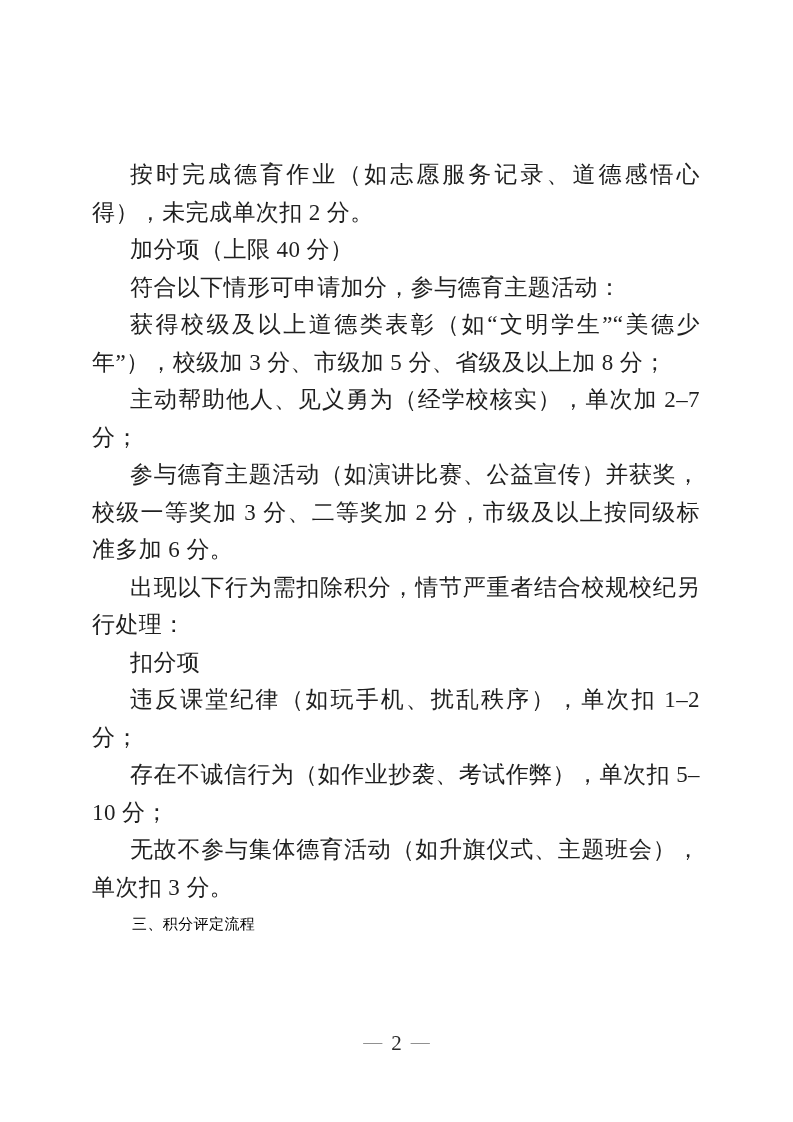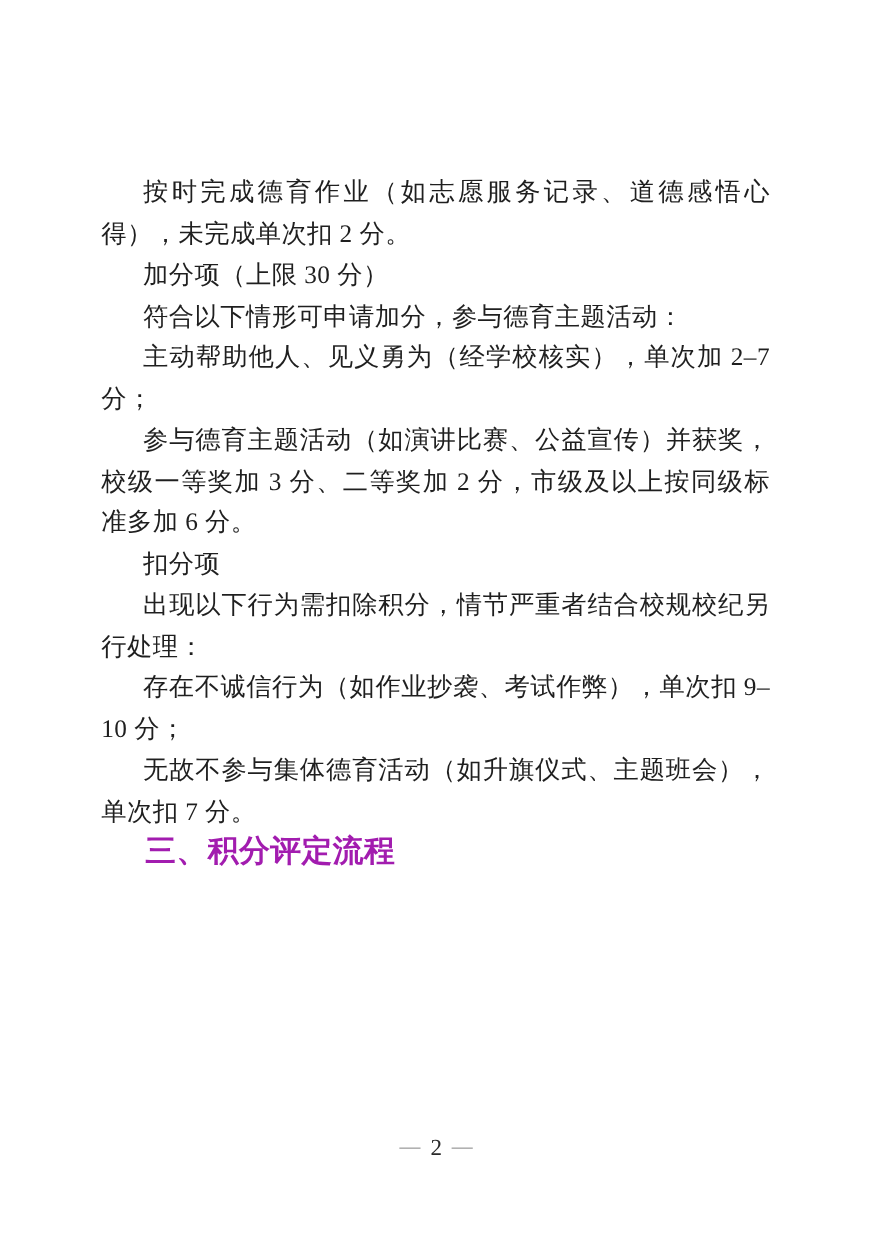--- a/index.html
+++ b/index.html
@@ -32,25 +32,25 @@
     margin: 0;
     font-size: 23px;
     line-height: 37.5px;
     letter-spacing: 0.4px;
     text-align: justify;
     text-justify: inter-character;
     text-indent: 38px;
     text-spacing-trim: space-all;
   }
   .content p.section-heading {
-    font-weight: 700;
-    font-size: 28px;
+    font-weight: 400;
+    font-size: 15px;
     text-indent: 40px;
     text-align: left;
-    color: #a21caf;
+    color: #000000;
   }
   .footer {
     position: absolute;
     top: 1030px;
     left: 0;
     width: 793px;
     text-align: center;
     font-size: 21px;
     line-height: 26px;
     color: #2a2a2a;
@@ -66,28 +66,30 @@
     color: #2a2a2a;
   }
 </style>
 </head>
 <body>
 
 <div class="page">
 
   <div class="content">
     <p>按时完成德育作业（如志愿服务记录、道德感悟心得），未完成单次扣 2 分。</p>
-    <p>加分项（上限 30 分）</p>
+    <p>加分项（上限 40 分）</p>
     <p>符合以下情形可申请加分，参与德育主题活动：</p>
+    <p>获得校级及以上道德类表彰（如“文明学生”“美德少年”），校级加 3 分、市级加 5 分、省级及以上加 8 分；</p>
     <p>主动帮助他人、见义勇为（经学校核实），单次加 2–7 分；</p>
     <p>参与德育主题活动（如演讲比赛、公益宣传）并获奖，校级一等奖加 3 分、二等奖加 2 分，市级及以上按同级标准多加 6 分。</p>
+    <p>出现以下行为需扣除积分，情节严重者结合校规校纪另行处理：</p>
     <p>扣分项</p>
-    <p>出现以下行为需扣除积分，情节严重者结合校规校纪另行处理：</p>
-    <p>存在不诚信行为（如作业抄袭、考试作弊），单次扣 9–10 分；</p>
-    <p>无故不参与集体德育活动（如升旗仪式、主题班会），单次扣 7 分。</p>
+    <p>违反课堂纪律（如玩手机、扰乱秩序），单次扣 1–2 分；</p>
+    <p>存在不诚信行为（如作业抄袭、考试作弊），单次扣 5–10 分；</p>
+    <p>无故不参与集体德育活动（如升旗仪式、主题班会），单次扣 3 分。</p>
     <p class="section-heading">三、积分评定流程</p>
   </div>
 
   <div class="footer">
     <span class="dash">—</span><span class="num">2</span><span class="dash">—</span>
   </div>
 
 </div>
 
 </body></html>

